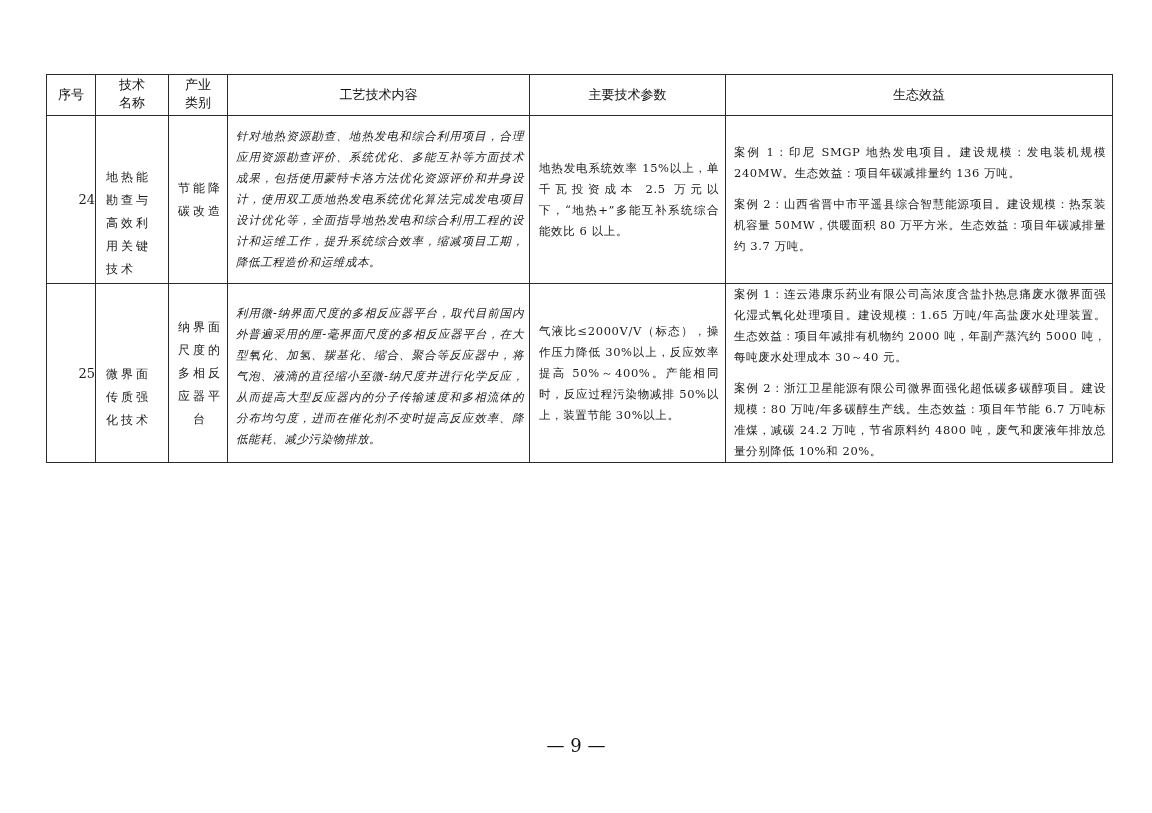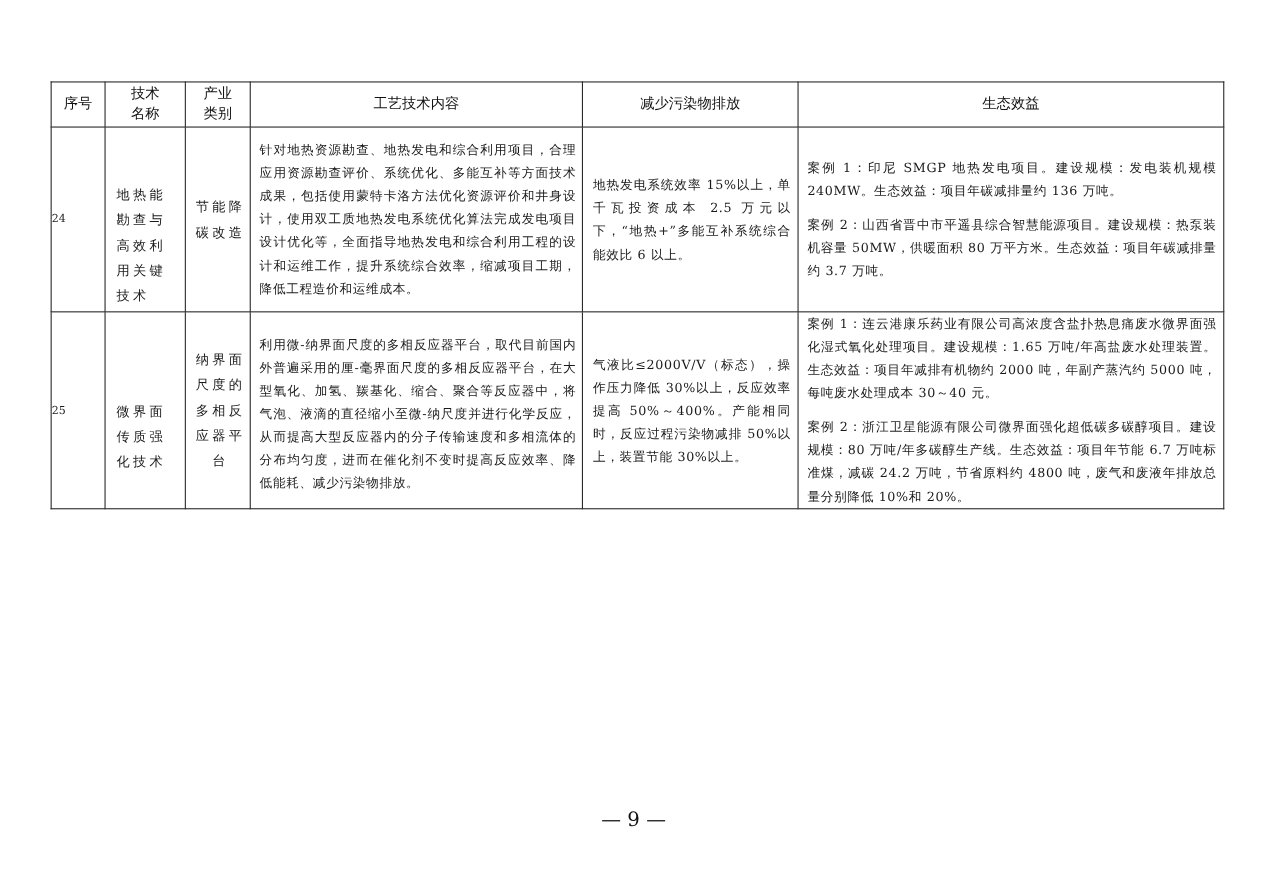--- a/index.html
+++ b/index.html
@@ -34,37 +34,37 @@
       font-size: 13px;
       line-height: 18px;
       text-align: center;
       height: 40px;
       color: #111;
     }
     .hdr-line { display: block; font-family: Liberation Mono, monospace; }
     tr.row-24 { height: 168px; }
     tr.row-25 { height: 178px; }
     td.num {
-      text-align: left;
-      font-size: 10px;
+      text-align: right;
+      font-size: 13px;
     }
     td.name, td.cat {
       font-size: 12px;
       line-height: 23px;
       letter-spacing: 3px;
     }
     td.name .inner { padding: 0 6px 0 10px; margin-top: 48px; }
     td.cat .inner { padding: 0 4px 0 9px; text-align: center; }
     td.content, td.params, td.cases {
       font-size: 11.5px;
       line-height: 21px;
       text-align: justify;
       letter-spacing: 0.6px;
     }
-    td.content .inner { padding: 0 5px 0 8px; }
+    td.content .inner { padding: 0 5px 0 8px; font-style: italic; }
     td.params .inner { padding: 0 6px 0 9px; }
     td.cases .inner { padding: 0 6px 0 8px; }
     td.content { vertical-align: top; }
     td.content .inner { padding-top: 0px; }
     .case-block { display: block; }
     .case-gap { height: 10px; }
     .row-25 td.cases { vertical-align: top; }
     .page-num {
       position: absolute;
       left: 0;
@@ -93,21 +93,21 @@
       <th>序号</th>
       <th>
         <span class="hdr-line">技术</span>
         <span class="hdr-line">名称</span>
       </th>
       <th>
         <span class="hdr-line">产业</span>
         <span class="hdr-line">类别</span>
       </th>
       <th>工艺技术内容</th>
-      <th>减少污染物排放</th>
+      <th>主要技术参数</th>
       <th>生态效益</th>
     </tr>
   </thead>
   <tbody>
     <tr class="row-24">
       <td class="num">24</td>
       <td class="name">
         <div class="inner">地热能勘查与高效利用关键技术</div>
       </td>
       <td class="cat">

